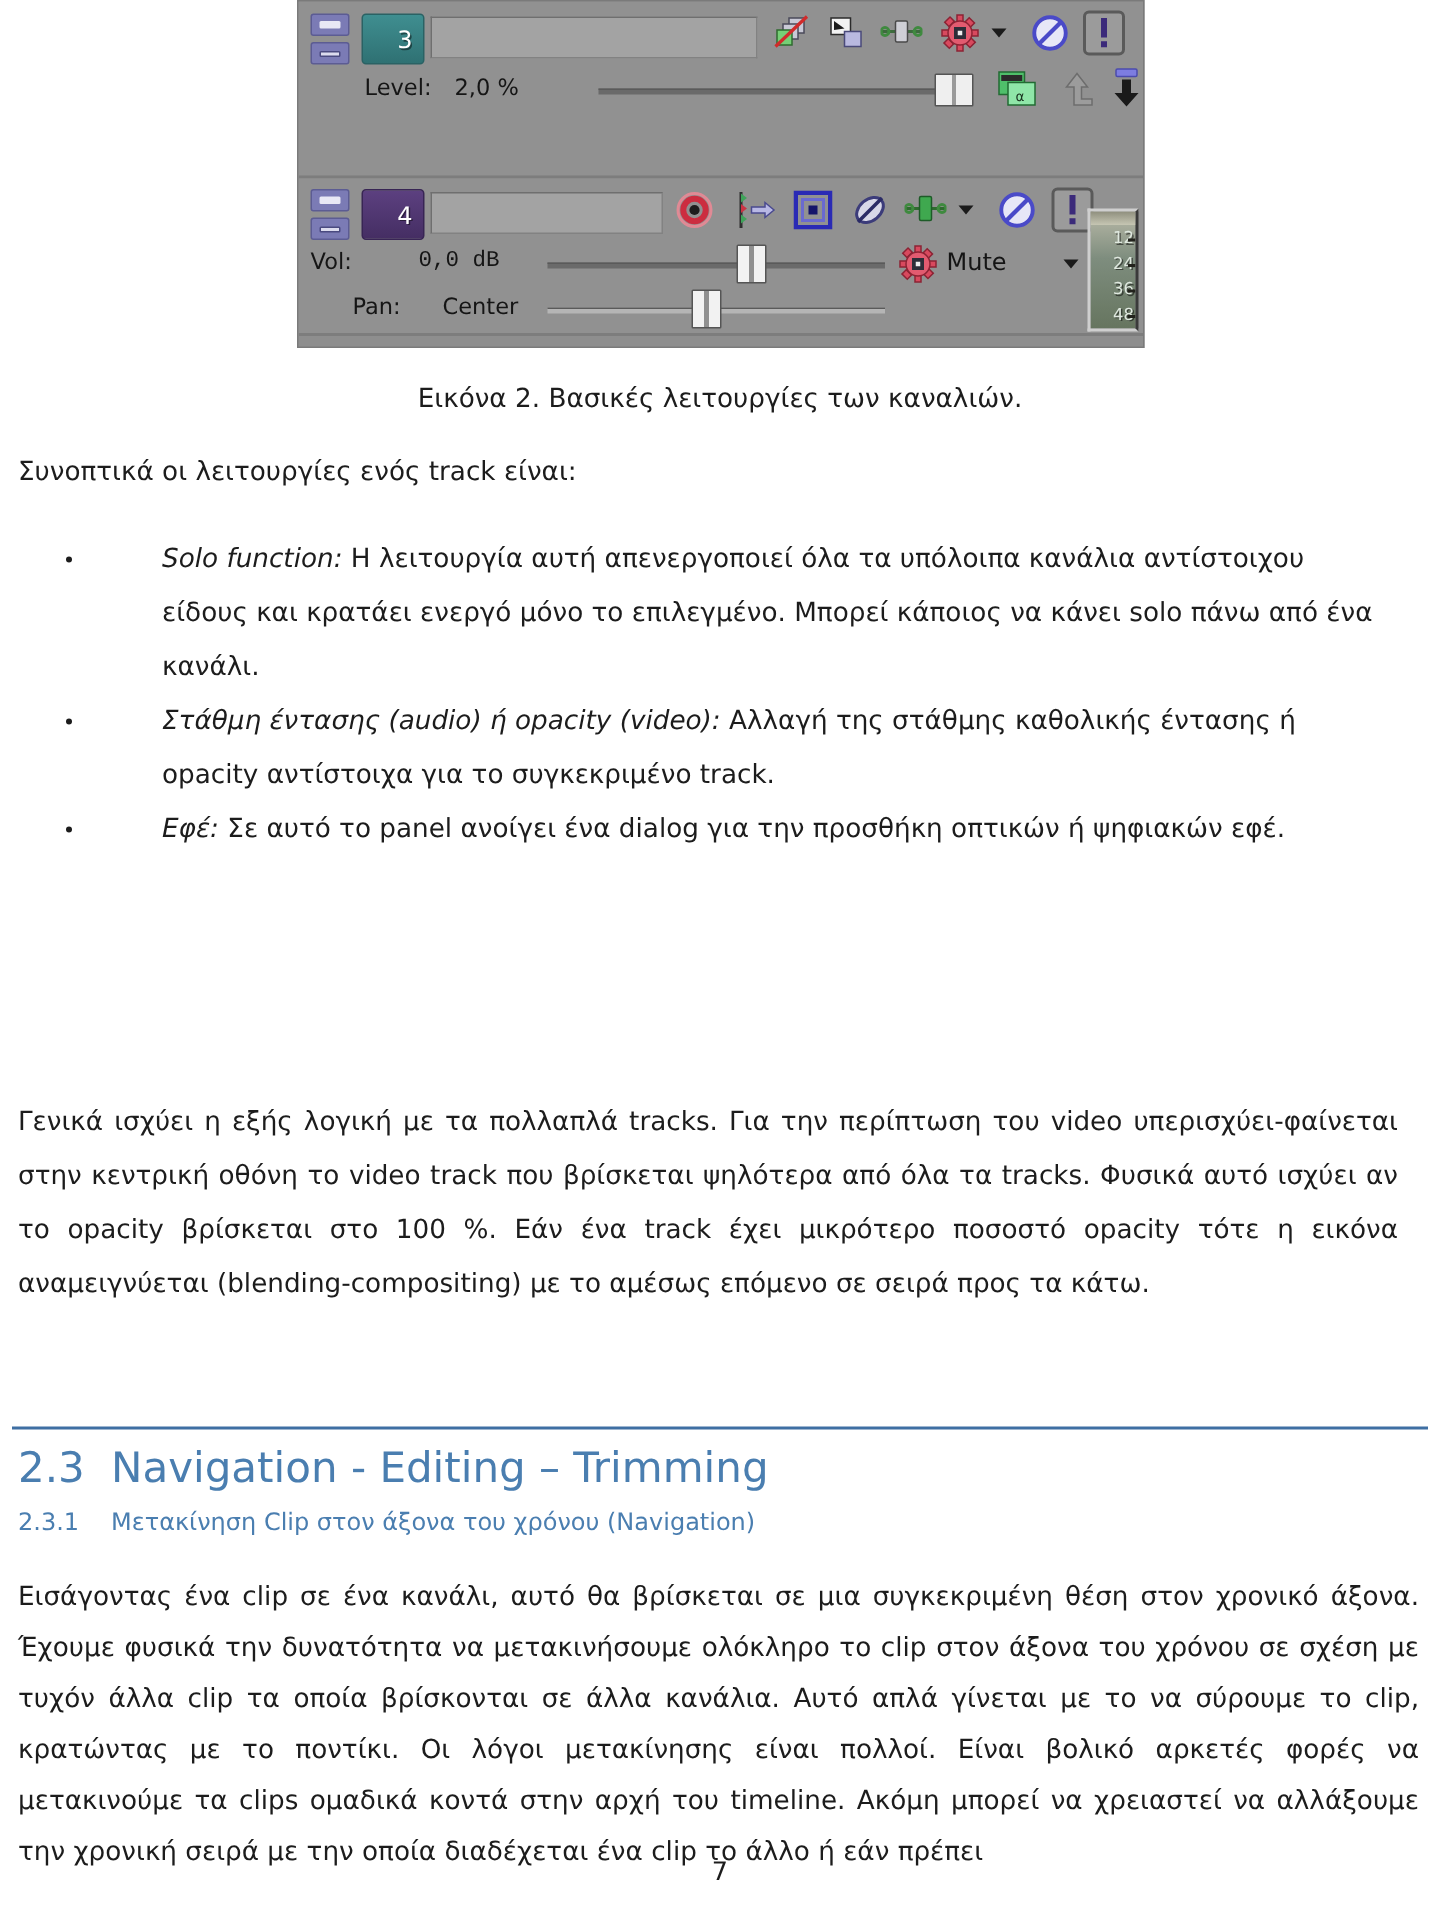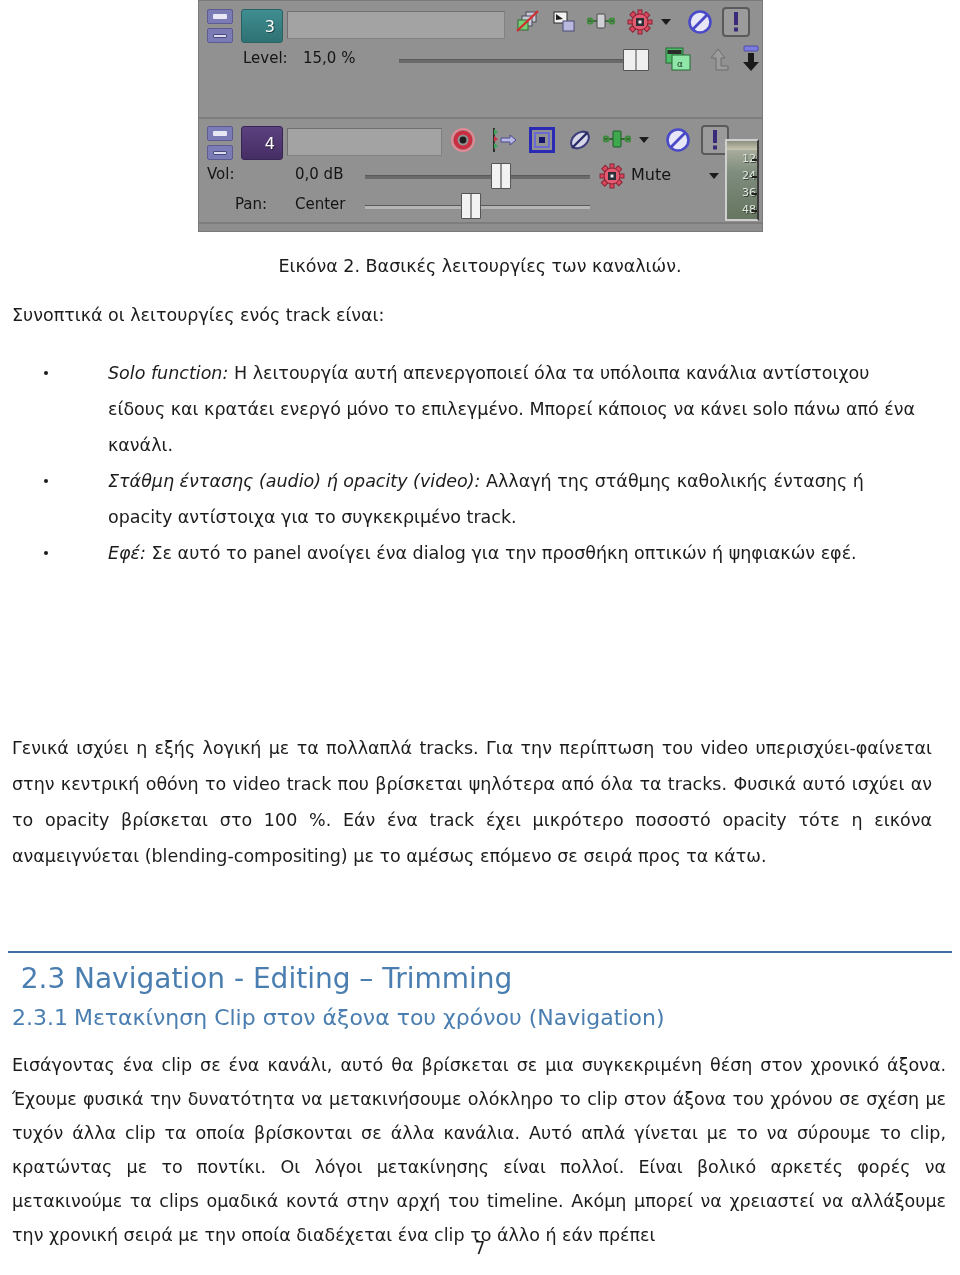--- a/index.html
+++ b/index.html
@@ -234,24 +234,24 @@
     width: 944px; height: 0;
     border-top: 2px solid #3f6fa3;
   }
   #h2-23 {
     left: 12px; top: 962px;
     font-size: 28px;
     color: #4a7eb0;
     font-weight: normal;
     white-space: nowrap;
   }
-  #h2-23 .num { display: inline-block; width: 62px; text-align: center; }
+  #h2-23 .num { display: inline-block; width: 62px; }
   #h3-231 {
     left: 12px; top: 1005px;
-    font-size: 22px;
+    font-size: 16px;
     color: #4a7eb0;
     font-weight: normal;
     white-space: nowrap;
   }
   #h3-231 .num { display: inline-block; width: 62px; }
 
   #para-nav {
     left: 12px; top: 1048px; width: 934px;
     font-size: 17.5px;
     line-height: 34px;
@@ -336,21 +336,21 @@
     </div>
 
     <div class="boxed-excl" style="left:523px; top:6px;">
       <svg width="12" height="22" viewBox="0 0 12 22">
         <rect x="4" y="1" width="4" height="13" fill="#3b2a7a"></rect>
         <rect x="4" y="16.5" width="4" height="4" fill="#3b2a7a"></rect>
       </svg>
     </div>
 
     <div class="lbl" style="left:44px; top:48px;">Level:</div>
-    <div class="lbl" style="left:104px; top:48px;">15,0 %</div>
+    <div class="lbl" style="left:104px; top:48px;">2,0 %</div>
 
     <div class="slider-track" style="left:200px; top:58px; width:248px;"></div>
     <div class="slider-thumb" style="left:424px; top:48px;"></div>
 
     <div class="icon-btn" style="left:466px; top:46px;">
       <svg width="28" height="26" viewBox="0 0 28 26">
         <rect x="1" y="1" width="17" height="15" fill="#4fbf6a" stroke="#226b33"></rect>
         <rect x="2.5" y="3" width="14" height="4" fill="#2b2b2b"></rect>
         <rect x="7" y="8" width="18" height="15" fill="#8fe6a8" stroke="#226b33"></rect>
         <text x="12" y="20" font-family="DejaVu Sans, sans-serif" font-size="9" fill="#17301d">α</text>
@@ -437,21 +437,21 @@
     </div>
 
     <div class="boxed-excl" style="left:502px; top:6px;">
       <svg width="12" height="22" viewBox="0 0 12 22">
         <rect x="4" y="1" width="4" height="13" fill="#3b2a7a"></rect>
         <rect x="4" y="16.5" width="4" height="4" fill="#3b2a7a"></rect>
       </svg>
     </div>
 
     <div class="lbl" style="left:8px; top:46px;">Vol:</div>
-    <div class="lbl" style="left:96px; top:46px;">0,0 dB</div>
+    <div class="lbl" style="left:80px; top:46px;font-family:Liberation Mono, monospace;">0,0 dB</div>
     <div class="slider-track" style="left:166px; top:56px; width:225px;"></div>
     <div class="slider-thumb small" style="left:292px; top:44px;"></div>
 
     <div class="icon-btn" style="left:400px; top:44px;">
       <svg width="26" height="26" viewBox="0 0 26 26">
         <g fill="#d8495e" stroke="#8c2334" stroke-width="1">
           <rect x="11" y="1" width="4" height="5"></rect>
             <rect x="11" y="20" width="4" height="5"></rect>
           <rect x="1" y="11" width="5" height="4"></rect>
             <rect x="20" y="11" width="5" height="4"></rect>

